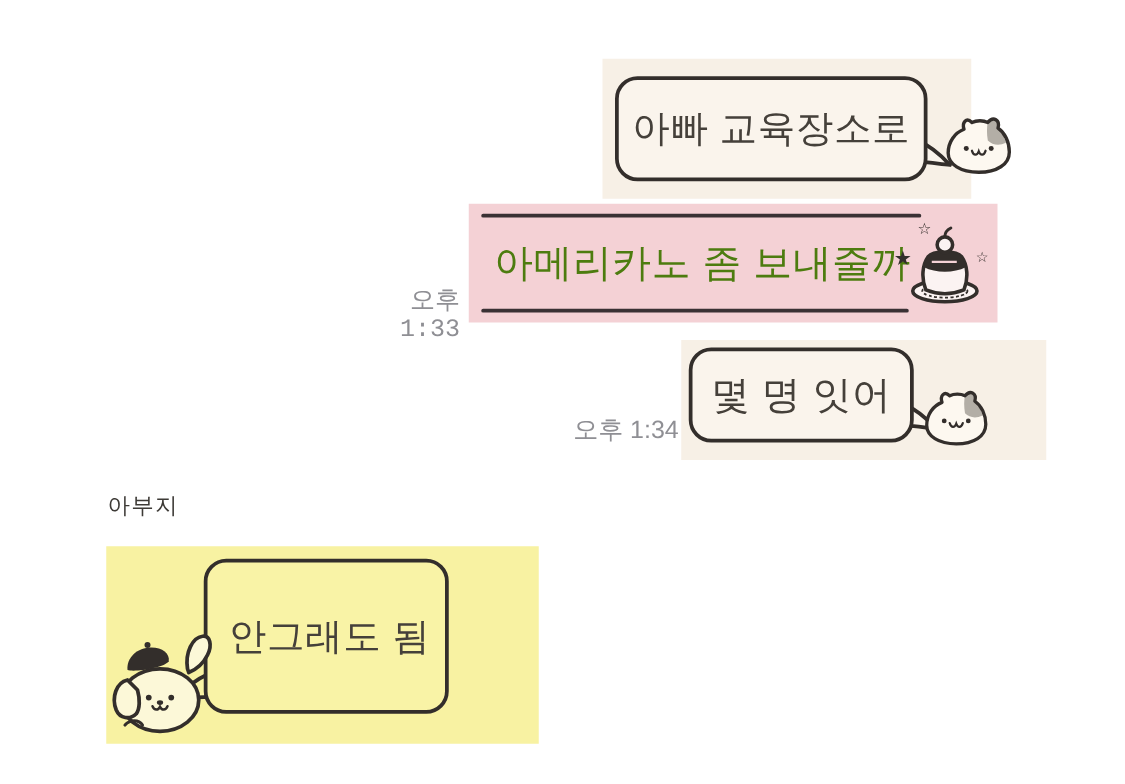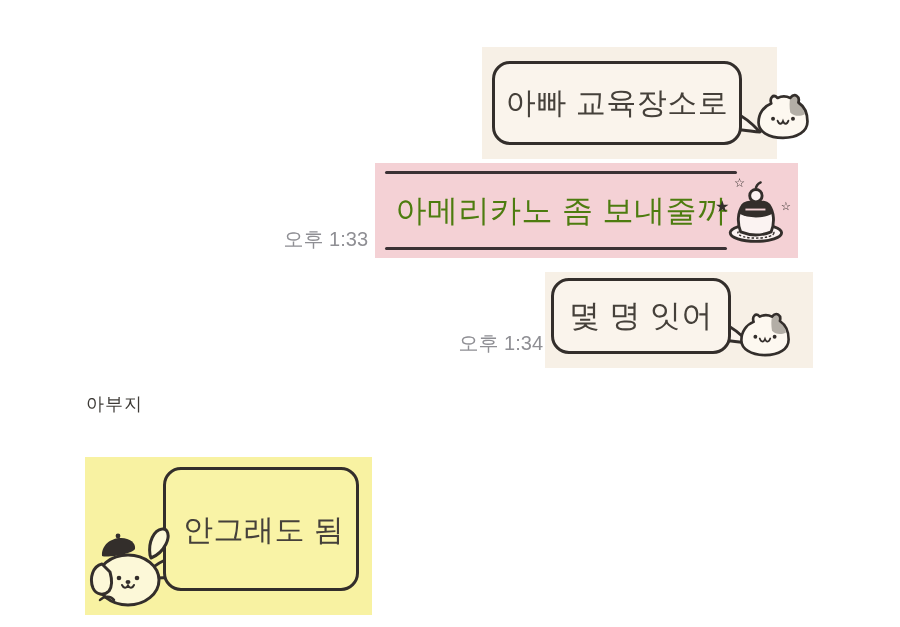--- a/index.html
+++ b/index.html
@@ -73,43 +73,43 @@
       <text x="70" y="38" font-size="12" fill="#332e2b">☆</text>
       <ellipse cx="44" cy="62" rx="27" ry="9" fill="#fbf3f2" stroke="#332e2b" stroke-width="3"></ellipse>
       <ellipse cx="44" cy="62" rx="19" ry="5.5" fill="none" stroke="#332e2b" stroke-width="1.5" stroke-dasharray="2.5,2"></ellipse>
       <path d="M28,61 C24,51 25,40 30,33 C34,28 54,28 58,33 C63,40 64,51 60,61 C50,65 38,65 28,61 Z" fill="#fbf3f2" stroke="#332e2b" stroke-width="3"></path>
       <path d="M30,33 C34,28 54,28 58,33 C60,36 61,39 61.5,42 C52,47 36,47 26.5,42 C27,39 28,36 30,33 Z" fill="#332e2b"></path>
       <line x1="33" y1="37.5" x2="54" y2="37.5" stroke="#f4d1d5" stroke-width="2"></line>
       <circle cx="44" cy="23" r="6.5" fill="#fbf3f2" stroke="#332e2b" stroke-width="3"></circle>
       <path d="M44,16 C44,12.5 46,10.5 49,9" fill="none" stroke="#332e2b" stroke-width="2.5" stroke-linecap="round"></path>
     </svg>
   </div>
-  <div class="timestamp" style="left:280px;top:226px;width:88px;">오후 1:33</div>
+  <div class="timestamp" style="left:280px;top:226px;width:88px;font-family:Liberation Mono, monospace;">오후 1:33</div>
 
-  <div class="patch cream" style="left:545px;top:272px;width:268px;height:96px;text-align:right;">
+  <div class="patch cream" style="left:545px;top:272px;width:292px;height:96px;text-align:right;">
     <svg class="tail" style="left:174px;top:48px;" width="32" height="28" viewBox="0 0 32 28">
       <path d="M2,2 C13,7 21,13 30,23 C19,22 9,20 2,21 Z" fill="#faf4ec" stroke="#332e2b" stroke-width="3" stroke-linejoin="round"></path>
     </svg>
     <div class="bubble" style="left:6px;top:6px;width:180px;height:76px;font-size:31px;">
       <span class="msg-text">몇 명 잇어</span>
     </div>
     <svg class="sticker" style="left:192px;top:38px;" width="56" height="50" viewBox="0 0 64 56">
       <path d="M5,34 C5,24 11,16 19,13 C17,7 21,2 26,7 C30,5 36,5 40,7 C45,1 51,5 49,12 C55,16 59,24 59,33 C59,44 48,51 32,51 C16,51 5,44 5,34 Z" fill="#fdf8f0"></path>
       <path d="M40,7 C45,1 51,5 49,12 C52,15 55,20 56,25 C50,28 44,27 40,23 C39,17 39,11 40,7 Z" fill="#b3aea6"></path>
       <path d="M5,34 C5,24 11,16 19,13 C17,7 21,2 26,7 C30,5 36,5 40,7 C45,1 51,5 49,12 C55,16 59,24 59,33 C59,44 48,51 32,51 C16,51 5,44 5,34 Z" fill="none" stroke="#332e2b" stroke-width="3" stroke-linejoin="round"></path>
       <circle cx="21" cy="30" r="2.2" fill="#332e2b"></circle>
       <circle cx="43" cy="30" r="2.2" fill="#332e2b"></circle>
       <path d="M26,32 C27.5,36.5 30.5,36.5 32,32.5 C33.5,36.5 36.5,36.5 38,32" fill="none" stroke="#332e2b" stroke-width="2" stroke-linecap="round"></path>
     </svg>
   </div>
   <div class="timestamp" style="left:458px;top:330px;width:85px;">오후 1:34</div>
 
   <div class="sender-name">아부지</div>
 
-  <div class="patch yellow" style="left:85px;top:437px;width:287px;height:158px;margin-top:20px;">
+  <div class="patch yellow" style="left:85px;top:437px;width:346px;height:158px;">
     <svg class="tail" style="left:52px;top:100px;" width="32" height="28" viewBox="0 0 32 28">
       <path d="M30,2 C19,7 11,13 2,23 C13,22 23,20 30,21 Z" fill="#f9f3a6" stroke="#332e2b" stroke-width="3" stroke-linejoin="round"></path>
     </svg>
     <div class="bubble yellow-fill multi-line" style="left:78px;top:10px;width:196px;height:124px;">
       <span class="msg-text">안그래도 됨</span>
     </div>
     <svg class="sticker" style="left:3px;top:66px;" width="92" height="86" viewBox="0 0 92 86">
       <path d="M62,32 C60,19 66,7 74,6 C80,5 82,13 78,21 C74,29 68,33 63,35 Z" fill="#fcf8d8" stroke="#332e2b" stroke-width="3" stroke-linejoin="round"></path>
       <ellipse cx="40" cy="57" rx="31" ry="25" fill="#fcf8d8" stroke="#332e2b" stroke-width="3"></ellipse>
       <path d="M14,41 C5,43 1,55 5,65 C8,72 16,73 21,68 C24,64 24,56 22,49 Z" fill="#fcf8d8" stroke="#332e2b" stroke-width="3" stroke-linejoin="round"></path>

